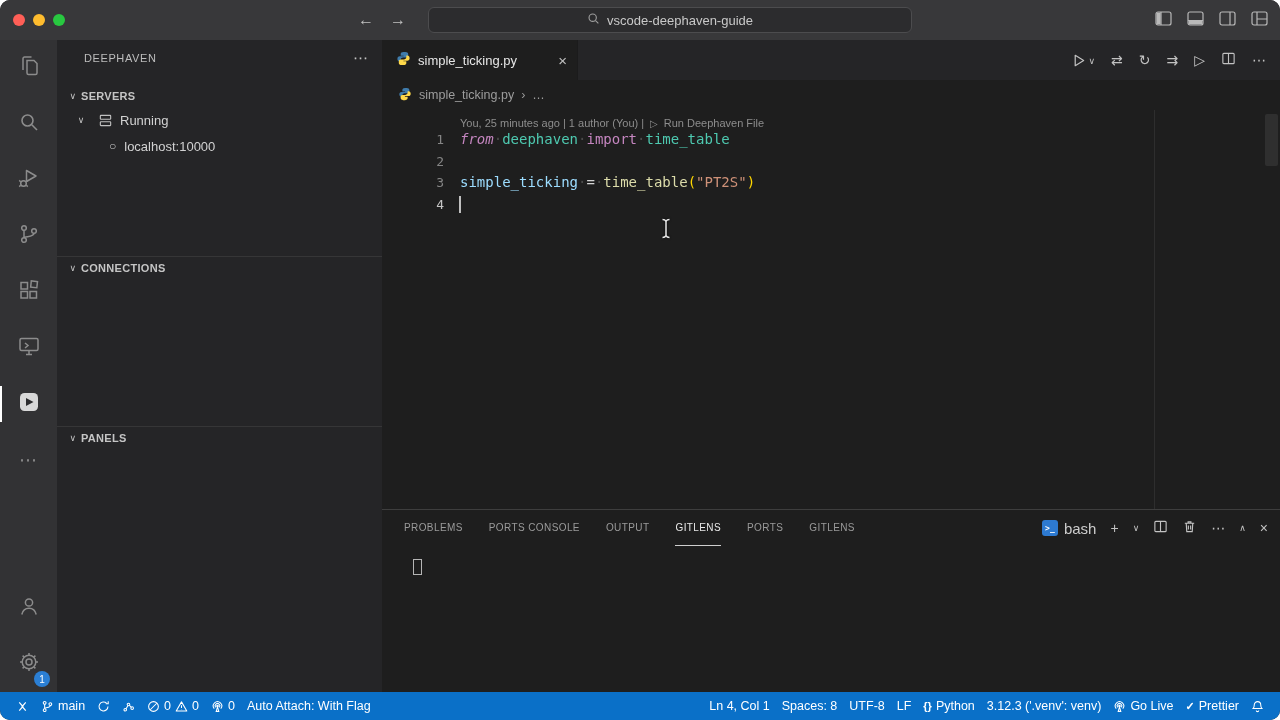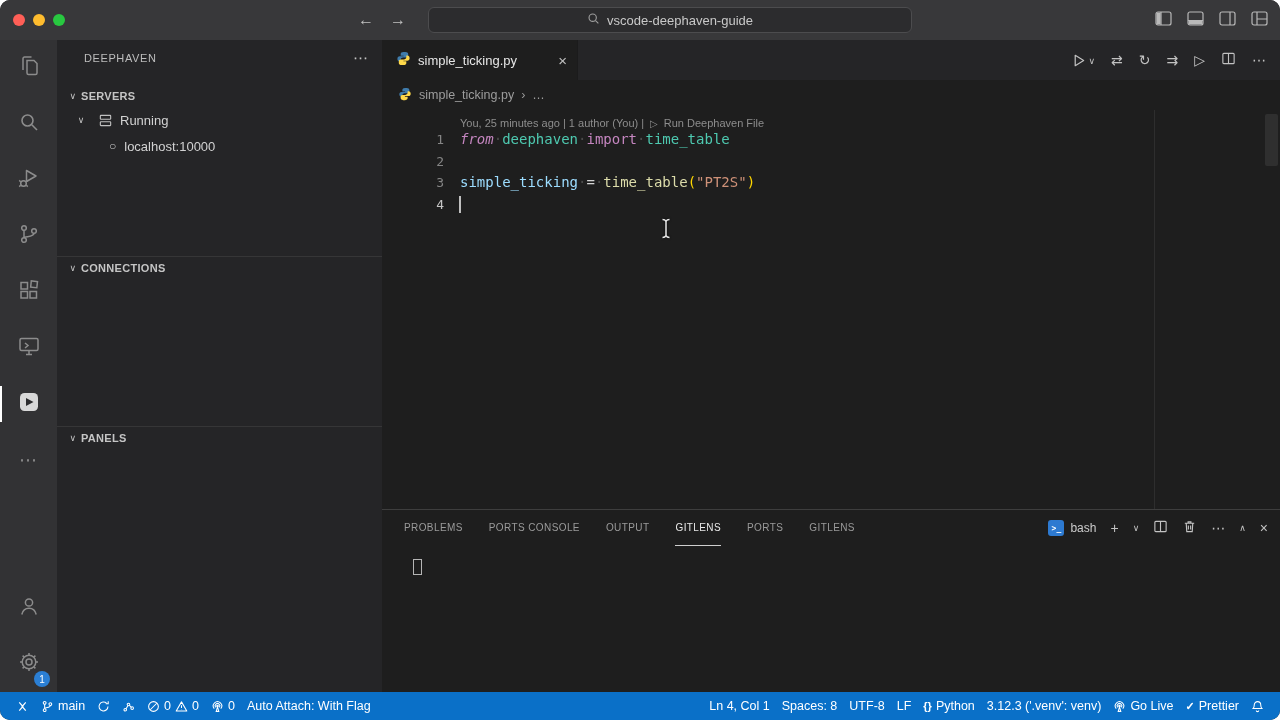--- a/index.html
+++ b/index.html
@@ -74,21 +74,21 @@
   
   .panel { height:183px; border-top:1px solid #3e3e3e; display:flex; flex-direction:column; background:#1e1e1e; }
   .panel-header { height:36px; display:flex; align-items:center; padding:0 12px 0 22px; }
   #panel-tabs { display:flex; gap:26px; height:36px; }
   .ptab { font-size:10px; letter-spacing:.4px; color:#9a9a9a; line-height:36px; }
   .ptab.active { color:#e9e9e9; box-shadow:inset 0 -1px #cfcfcf; }
   .panel-controls { margin-left:auto; display:flex; align-items:center; gap:14px; color:#c3c3c3; font-size:14px; }
   .panel-controls svg { width:15px; height:15px; }
   .shell-chip { display:flex; align-items:center; gap:6px; }
   .shell-ico { width:16px; height:16px; border-radius:3px; background:#2d7ad1; color:#fff; font-family:"DejaVu Sans Mono", monospace; font-size:8px; font-weight:bold; display:flex; align-items:center; justify-content:center; }
-  .shell-label { font-size:12px; color:#cccccc; }
+  .shell-label { font-size:15px; color:#cccccc; }
   .chev-sm { font-size:9px; }
   .terminal { padding:13px 0 0 22px; font-family:"DejaVu Sans Mono", monospace; font-size:13.5px; }
   #term-line { white-space:pre; }
   .term-cursor { display:inline-block; width:9px; height:16px; border:1px solid #b5b5b5; margin-left:9px; vertical-align:-3px; }
 
   
   .statusbar { height:28px; background:var(--sb-color,#0a70c8); color:#ffffff; display:flex; align-items:center; justify-content:space-between; padding:0 10px; font-size:12.5px; }
   .sb-group { display:flex; align-items:center; }
   .sb-item { display:flex; align-items:center; gap:4px; padding:0 6px; height:28px; }
   .sb-ico { display:flex; align-items:center; }

